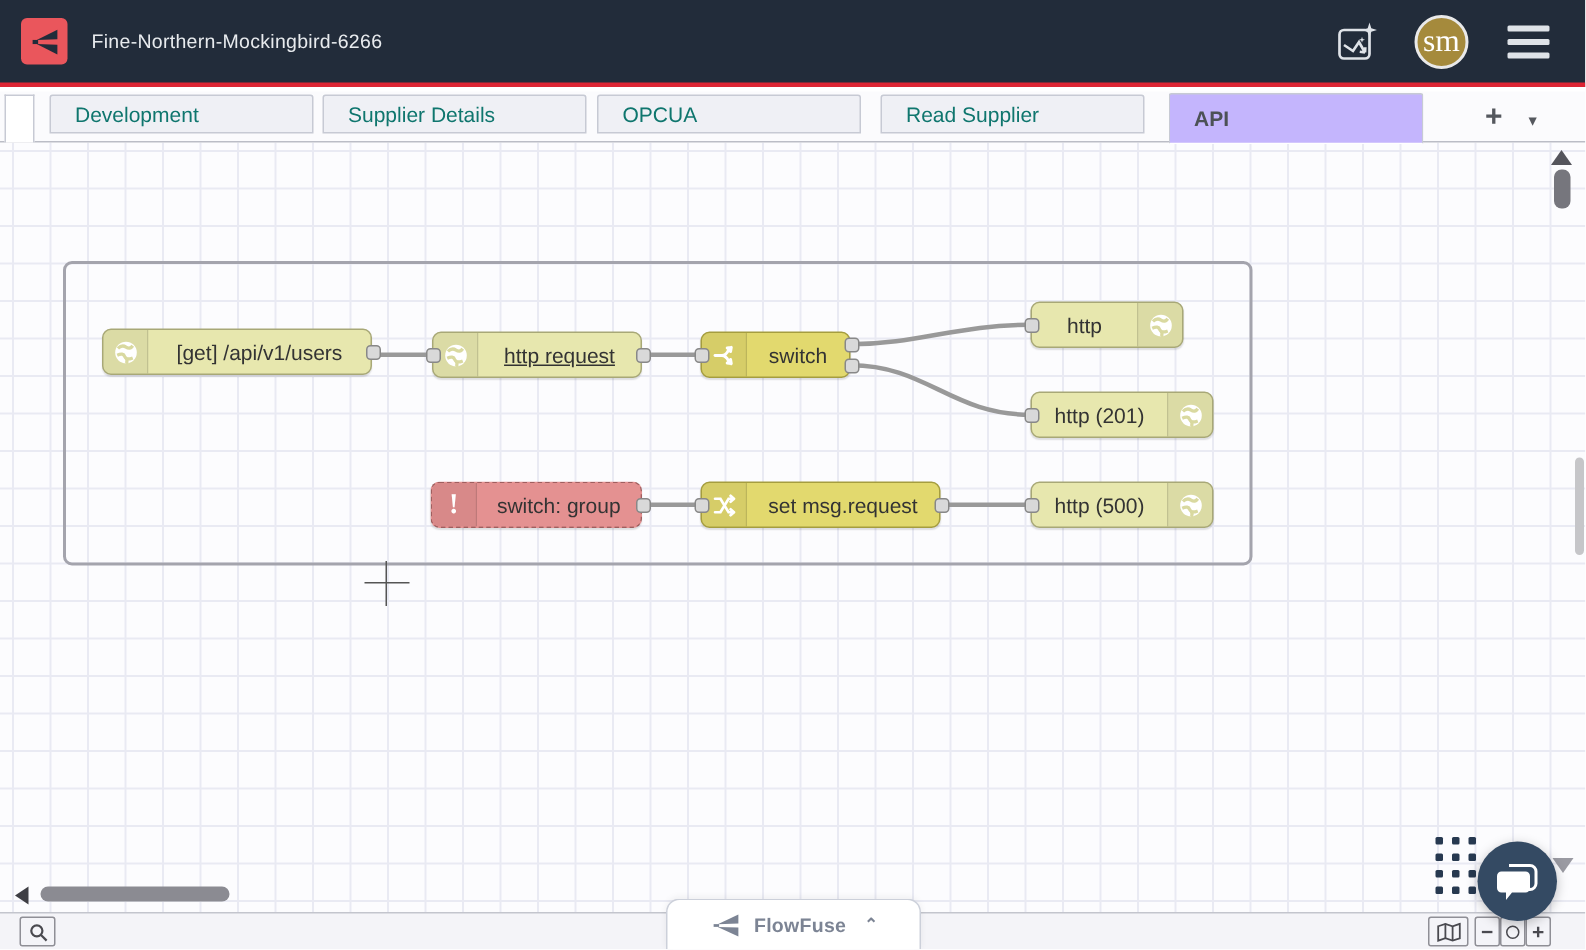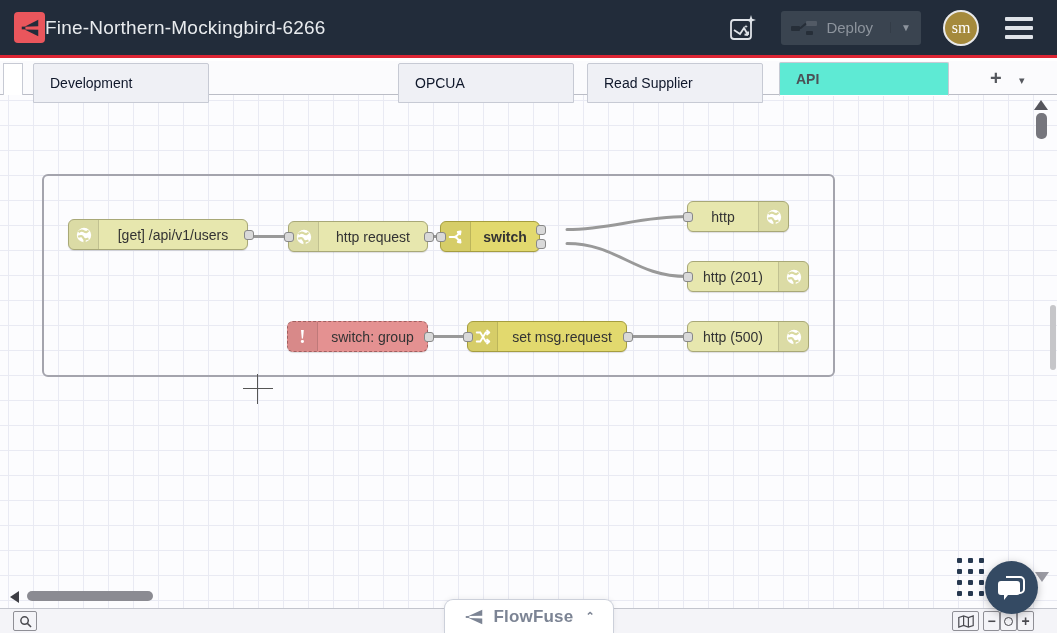--- a/index.html
+++ b/index.html
@@ -4,41 +4,41 @@
 <style>
   * { margin:0; padding:0; box-sizing:border-box; }
   html,body { width:1057px; height:633px; overflow:hidden; font-family:"Liberation Sans", sans-serif; }
   #app { position:relative; width:1057px; height:633px; background:#fff; overflow:hidden; }
 
   
   .header { position:absolute; top:0; left:0; right:0; height:58px; background:#222c3a;
             border-bottom:3px solid #dd2433; display:flex; align-items:center; z-index:50; }
   .logo-box { width:31px; height:31px; background:#ea565c; border-radius:4px; margin-left:14px;
               display:flex; align-items:center; justify-content:center; }
-  .header-title { color:#e8ebee; font-size:19px; font-weight:500; letter-spacing:.2px; }
+  .header-title { color:#e8ebee; font-size:13px; font-weight:500; margin-left:16px; letter-spacing:.2px; }
   .header-right { margin-left:auto; display:flex; align-items:center; gap:22px; padding-right:20px; }
   .ai-btn { width:32px; height:32px; display:flex; align-items:center; justify-content:center; cursor:pointer; }
   .deploy-btn { background:#3a4450; border-radius:3px; height:34px; display:flex; align-items:center;
                 padding:0 10px 0 10px; color:#8d949d; font-size:15px; gap:9px; cursor:default; }
   .deploy-caret { margin-left:8px; padding-left:10px; border-left:1px solid #333c47; font-size:10px; color:#8d949d; }
   .avatar { width:36px; height:36px; border-radius:50%; background:#a58a3c; border:2px solid #e9e9e9;
-            color:#fff; font-family:"Liberation Serif", serif; font-size:16px; display:flex;
+            color:#fff; font-family:"Liberation Serif", serif; font-size:21px; display:flex;
             align-items:center; justify-content:center; cursor:pointer; }
   .hamburger { display:flex; flex-direction:column; gap:5px; cursor:pointer; padding:4px; }
   .hamburger span { display:block; width:28px; height:4px; background:#dfe3e8; border-radius:1px; }
 
   
   .tabbar { position:absolute; top:61px; left:0; right:0; height:34px; background:#fbfbfd;
             border-bottom:1px solid #bbbdc6; z-index:40; }
   .tab-left-strip { position:absolute; left:3px; top:2px; width:20px; height:32px; background:#fff;
                     border:1px solid #c7cad4; border-bottom:none; }
-  .tab { position:absolute; top:2px; height:40px; background:#eff0f5; border:1px solid #c7cad4;
-         display:flex; align-items:center; padding-left:16px; font-size:14px; color:#0f172a;
+  .tab { position:absolute; top:2px; height:26px; background:#eff0f5; border:1px solid #c7cad4;
+         display:flex; align-items:center; padding-left:16px; font-size:14px; color:#0f766e;
          border-top-left-radius:2px; border-top-right-radius:2px; cursor:pointer; }
-  .tab.active { background:#5eead4; border-bottom:1px solid #fff; height:34px; top:1px; color:#4c5156;
+  .tab.active { background:#c4b5fd; border-bottom:1px solid #fff; height:34px; top:1px; color:#4c5156;
                 font-weight:bold; z-index:2; }
   .tab-add { position:absolute; top:8px; font-size:20px; font-weight:bold; color:#55585e; cursor:pointer; line-height:18px; }
   .tab-caret { position:absolute; top:13px; font-size:11px; color:#55585e; cursor:pointer; }
 
   
   .canvas { position:absolute; top:95px; left:0; width:1057px; height:513px; background:#fcfcfe;
             background-image:
               linear-gradient(to right, #e9eaf3 1px, transparent 1px),
               linear-gradient(to bottom, #e9eaf3 1px, transparent 1px);
             background-size:25px 25px; background-position:8px 5px; overflow:hidden; }
@@ -91,21 +91,21 @@
   .zoom-out-btn { left:983px; width:17px; font-weight:bold; }
   .zoom-reset-btn { left:1000px; width:17px; }
   .zoom-in-btn { left:1017px; width:17px; font-weight:bold; }
   .zoom-reset-circle { width:9px; height:9px; border:1.5px solid #4a4a50; border-radius:50%; }
 
   
   .ff-widget { position:absolute; left:444px; bottom:0; width:170px; height:34px; background:#fff;
                border:1px solid #ccd0da; border-bottom:none; border-radius:9px 9px 0 0;
                box-shadow:0 -1px 5px rgba(0,0,0,.06); display:flex; align-items:center;
                justify-content:center; gap:8px; z-index:60; cursor:pointer; }
-  .ff-text { color:#7c8494; font-size:17px; font-weight:bold; letter-spacing:.2px; }
+  .ff-text { color:#7c8494; font-size:13px; font-weight:bold; letter-spacing:.2px; }
   .ff-chevron { color:#7c8494; font-size:11px; font-weight:bold; margin-left:4px; }
 
   
   .dots-grid { position:absolute; left:957px; top:558px; display:grid; z-index:70;
                grid-template-columns:repeat(3, 5px); grid-template-rows:repeat(4, 5px);
                gap:6px; cursor:grab; }
   .dots-grid i { background:#273950; border-radius:1px; }
   .chat-bubble { position:absolute; left:985px; top:561px; width:53px; height:53px; border-radius:50%;
                  background:#344a63; box-shadow:0 2px 8px rgba(0,0,0,.25); display:flex;
                  align-items:center; justify-content:center; z-index:80; cursor:pointer; }
@@ -130,45 +130,38 @@
     <div class="header-title">Fine-Northern-Mockingbird-6266</div>
     <div class="header-right">
       <div class="ai-btn">
         <svg width="30" height="30" viewBox="0 0 30 30" fill="none" stroke="#dfe3e8" stroke-width="1.8">
           <rect x="3" y="7" width="20" height="19" rx="3"></rect>
           <path d="M6 17 L12 21 L16 15 L20 22 M20 22 L16.5 21.5 M20 22 L20.2 18.5"></path>
           <path d="M23 2 L24.2 5.8 L28 7 L24.2 8.2 L23 12 L21.8 8.2 L18 7 L21.8 5.8 Z" fill="#dfe3e8" stroke="none"></path>
           <path d="M18 11.5 L18.5 13 L20 13.5 L18.5 14 L18 15.5 L17.5 14 L16 13.5 L17.5 13 Z" fill="#dfe3e8" stroke="none"></path>
         </svg>
       </div>
-      <div class="deploy-btn">
-        <svg width="26" height="18" viewBox="0 0 26 18">
-          <rect x="0" y="7" width="9" height="5" rx="1" fill="#262e38"></rect>
-          <rect x="15" y="2" width="11" height="5" rx="1" fill="#525a65"></rect>
-          <rect x="15" y="12" width="7" height="4" rx="1" fill="#262e38"></rect>
-          <path d="M9 9.5 L15 4.5" stroke="#262e38" stroke-width="2" fill="none"></path>
-        </svg>
-        <span>Deploy</span>
-        <span class="deploy-caret">▼</span>
-      </div>
       <div class="avatar">
         <span>sm</span>
       </div>
       <div class="hamburger">
         <span></span>
           <span></span>
           <span></span>
       </div>
     </div>
   </div>
 
   <div class="tabbar">
     <div class="tab-left-strip"></div>
     <div class="tab" style="left:33px; width:176px;">
       <span>Development</span>
+    </div>
+    <div class="tab" style="left:215px; width:176px;">
+      <span>Supplier Details</span>
     </div>
     <div class="tab" style="left:398px; width:176px;">
       <span>OPCUA</span>
     </div>
     <div class="tab" style="left:587px; width:176px;">
       <span>Read Supplier</span>
     </div>
     <div class="tab active" style="left:779px; width:170px;">
       <span>API</span>
     </div>
@@ -194,33 +187,33 @@
       <div class="icon-area left">
         <svg width="18" height="18" viewBox="0 0 20 20" fill="none" stroke="#fff" stroke-width="1.6">
           <circle cx="10" cy="10" r="8" fill="#fff" stroke="none"></circle>
           <path d="M4 7 Q7 4 10 6 T15 5 M3.5 12 Q8 10 9 13 T15 14 M9 13 Q12 16 10 18" stroke="#d9d9a0" stroke-width="2.4"></path>
         </svg>
       </div>
       <div class="label">[get] /api/v1/users</div>
       <div class="port" style="left:175px; top:10px;"></div>
     </div>
 
-    <div class="node node-pale" style="left:288px; top:126px; width:140px;">
+    <div class="node node-pale" style="left:288px; top:126px; width:140px;text-decoration:underline;">
       <div class="port" style="left:-5px; top:10px;"></div>
       <div class="icon-area left">
         <svg width="18" height="18" viewBox="0 0 20 20" fill="none" stroke="#fff" stroke-width="1.6">
           <circle cx="10" cy="10" r="8" fill="#fff" stroke="none"></circle>
           <path d="M4 7 Q7 4 10 6 T15 5 M3.5 12 Q8 10 9 13 T15 14 M9 13 Q12 16 10 18" stroke="#d9d9a0" stroke-width="2.4"></path>
         </svg>
       </div>
       <div class="label">http request</div>
       <div class="port" style="left:135px; top:10px;"></div>
     </div>
 
-    <div class="node node-yellow" style="left:440px; top:126px; width:100px;font-weight:bold;">
+    <div class="node node-yellow" style="left:467px; top:126px; width:100px;">
       <div class="port" style="left:-5px; top:10px;"></div>
       <div class="icon-area left">
         <svg width="18" height="18" viewBox="0 0 20 20" fill="none" stroke="#fff" stroke-width="2.2" stroke-linecap="round">
           <path d="M3 10 L8 10"></path>
           <path d="M8 10 Q11 10 13 6 L15 4 M15 4 L12 4.5 M15 4 L14.5 7"></path>
           <path d="M8 10 Q11 10 13 14 L15 16 M15 16 L12 15.5 M15 16 L14.5 13"></path>
         </svg>
       </div>
       <div class="label">switch</div>
       <div class="port" style="left:95px; top:3px;"></div>

